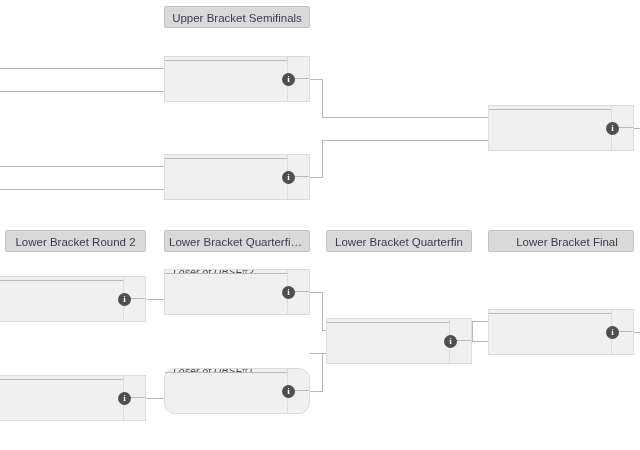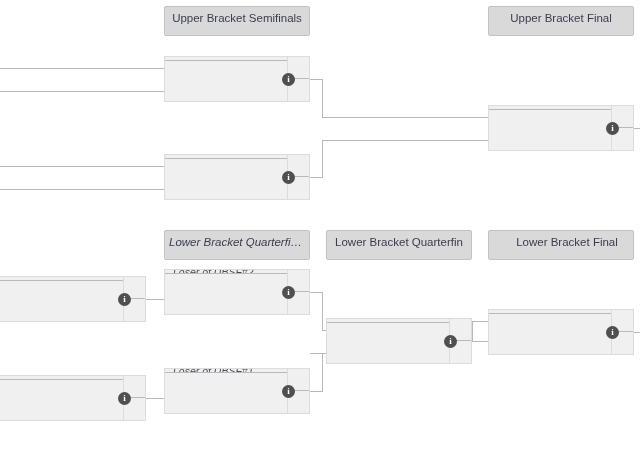--- a/index.html
+++ b/index.html
@@ -12,21 +12,21 @@
     width: 640px;
     height: 450px;
     overflow: hidden;
     background: #ffffff;
     font-family: "Liberation Sans", sans-serif;
   }
 
   
   .round-header {
     position: absolute;
-    height: 30px;
+    height: 22px;
     background: #d9d9d9;
     border: 1px solid #c2c2c2;
     border-radius: 2px;
     color: #3b3b4f;
     font-size: 11.5px;
     line-height: 22px;
     text-align: center;
     white-space: nowrap;
     overflow: hidden;
     text-overflow: ellipsis;
@@ -144,22 +144,22 @@
     <div class="conn-h" style="left: 310px; top: 353px; width: 16px;"></div>
     <div class="conn-h" style="left: 472px; top: 341px; width: 16px;"></div>
     <div class="conn-h" style="left: 472px; top: 321px; width: 16px;"></div>
     <div class="conn-h" style="left: 634px; top: 332px; width: 6px;"></div>
     <div class="conn-v" style="left: 322px; top: 79px; height: 39px;"></div>
     <div class="conn-v" style="left: 322px; top: 140px; height: 38px;"></div>
     <div class="conn-v" style="left: 322px; top: 292px; height: 39px;"></div>
     <div class="conn-v" style="left: 322px; top: 353px; height: 39px;"></div>
     <div class="conn-v" style="left: 472px; top: 321px; height: 21px;"></div>
     <div class="round-header" style="left: 164px; top: 6px; width: 146px;">Upper Bracket Semifinals</div>
-    <div class="round-header" style="left: 488px; top: 6px; width: 146px;">Upper Bracket Final</div>
-    <div class="round-header" style="left: 164px; top: 230px; width: 146px; font-style: italic;">Lower Bracket Quarterfin…</div>
+    <div class="round-header" style="left: 5px; top: 230px; width: 141px;">Lower Bracket Round 2</div>
+    <div class="round-header" style="left: 164px; top: 230px; width: 146px;">Lower Bracket Quarterfin…</div>
     <div class="round-header" style="left: 326px; top: 230px; width: 146px;">Lower Bracket Quarterfin</div>
     <div class="round-header" style="left: 488px; top: 230px; width: 146px; padding-left: 16px;">Lower Bracket Final</div>
     <div class="match" style="left: 164px; top: 56px; width: 146px; height: 46px;">
       <div class="match-body">
         <div class="opponent top"></div>
         <div class="opponent bottom"></div>
       </div>
       <div class="score-col">
         <div class="score-cell top"></div>
         <div class="score-cell bottom"></div>
@@ -214,21 +214,21 @@
       <div class="match-body">
         <div class="opponent top">Loser of UBSF#2</div>
         <div class="opponent bottom"></div>
       </div>
       <div class="score-col">
         <div class="score-cell top"></div>
         <div class="score-cell bottom"></div>
       </div>
     </div>
     <div class="info-badge" style="left: 282px; top: 285.5px;">i</div>
-    <div class="match" style="left: 164px; top: 368px; width: 146px; height: 46px;">
+    <div class="match" style="left: 164px; top: 368px; width: 146px; height: 46px; border-radius: 11px;">
       <div class="match-body">
         <div class="opponent top">Loser of UBSF#1</div>
         <div class="opponent bottom"></div>
       </div>
       <div class="score-col">
         <div class="score-cell top"></div>
         <div class="score-cell bottom"></div>
       </div>
     </div>
     <div class="info-badge" style="left: 282px; top: 384.5px;">i</div>

